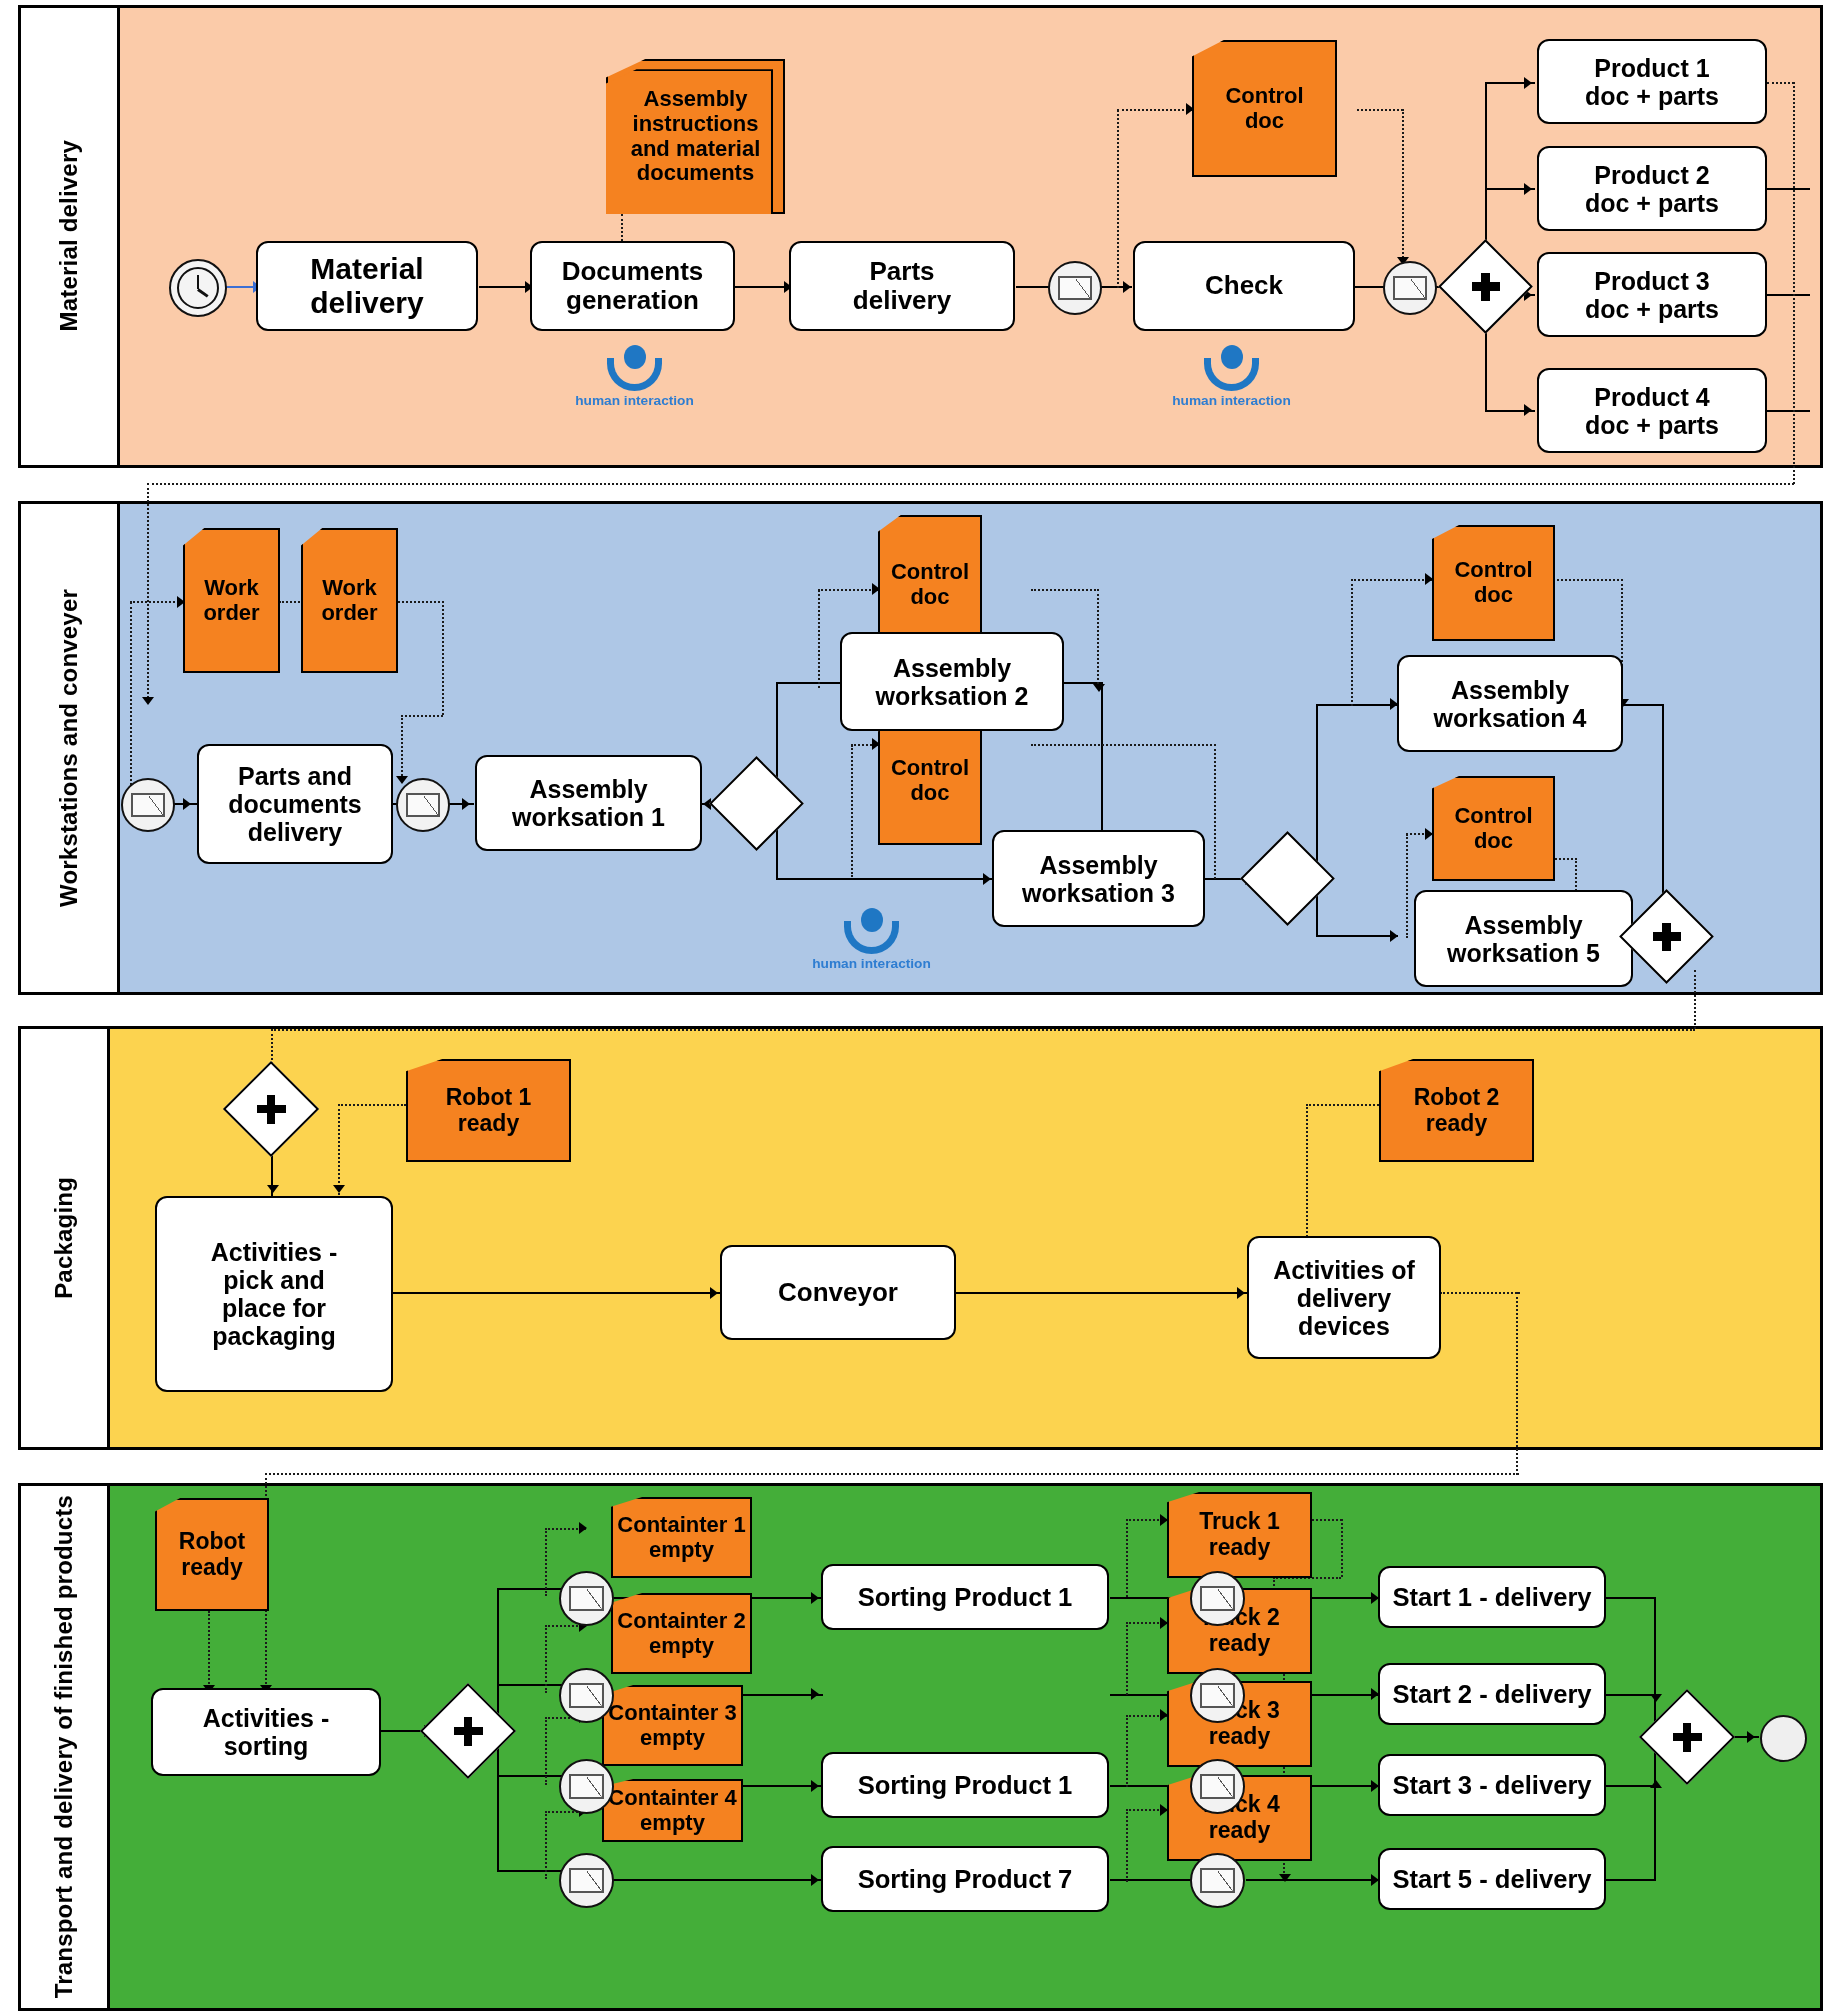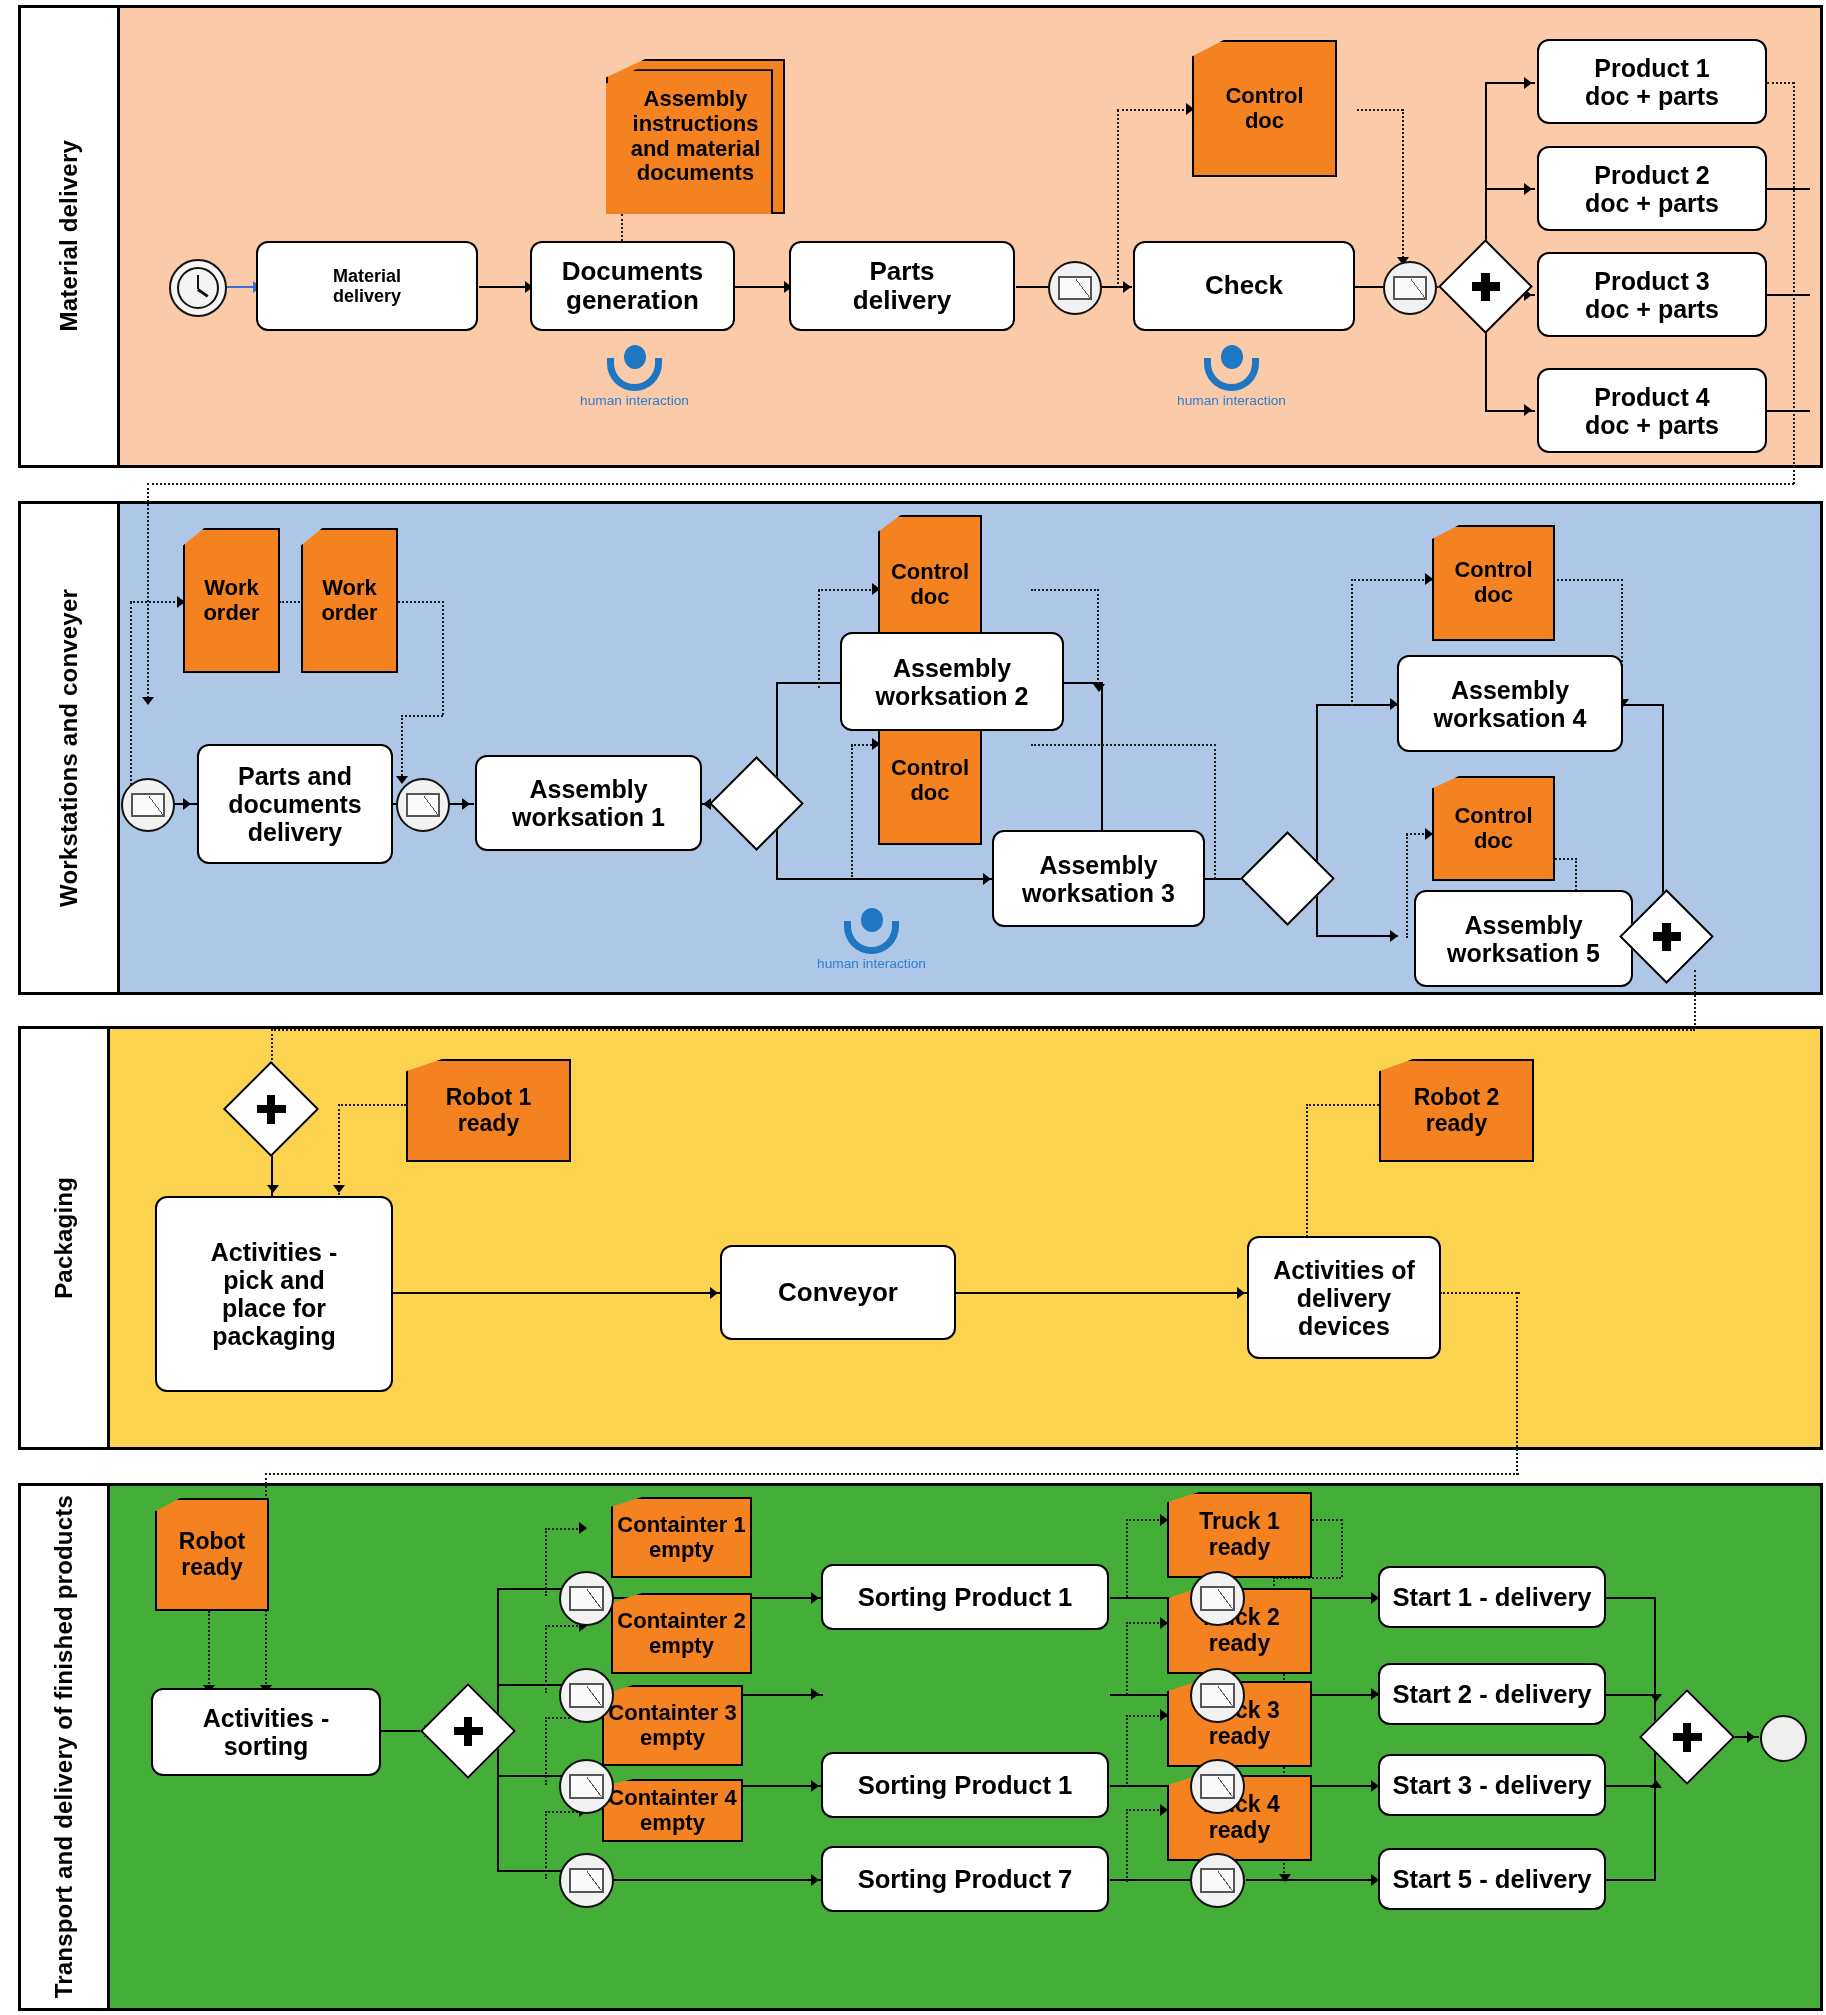--- a/index.html
+++ b/index.html
@@ -57,21 +57,21 @@
 
   
   .hi{position:absolute;z-index:12;display:flex;flex-direction:column;align-items:center;}
   .hi .fig{position:relative;}
   .hi .head{position:absolute;left:50%;transform:translateX(-50%);top:0;
     border-radius:50%;background:#1F77C4;}
   .hi .body{position:absolute;left:0;bottom:0;width:100%;
     border:7.3px solid #1F77C4;border-top:none;
     border-bottom-left-radius:456px;border-bottom-right-radius:456px;
     box-sizing:border-box;background:transparent;}
-  .hi .cap{color:#2E7DD1;font-weight:normal;white-space:nowrap;margin-top:1.8px;}
+  .hi .cap{color:#2E7DD1;font-weight:bold;white-space:nowrap;margin-top:1.8px;}
 
   
   .ln{position:absolute;z-index:5;}
   .hl{height:0;border-top:2.3px solid #000;}
   .vl{width:0;border-left:2.3px solid #000;}
   .hd{height:0;border-top:2.3px dotted #1a1a1a;}
   .vd{width:0;border-left:2.3px dotted #1a1a1a;}
   .ar{position:absolute;width:0;height:0;z-index:6;}
   .ar.r{border-top:6px solid transparent;border-bottom:6px solid transparent;border-left:8.7px solid #000;}
   .ar.l{border-top:6px solid transparent;border-bottom:6px solid transparent;border-right:8.7px solid #000;}
@@ -135,21 +135,21 @@
   <div class="ln vd" style="left:1793px;top:82px;height:402px;"></div>
   <div class="ln hd" style="left:147px;top:483px;width:1647px;"></div>
   <div class="ln vd" style="left:147px;top:483px;height:219px;"></div>
 
   <div class="ev timer" style="position:absolute;left:169px;top:259px;width:54px;height:54px;z-index:13;">
     <div class="inner"></div>
     <div class="h1" style="left:25.6px;top:13.7px;width:2.7px;height:14.6px;"></div>
     <div class="h2" style="left:26.5px;top:26.5px;width:12px;height:2.7px;transform:rotate(35deg);transform-origin:left center;"></div>
   </div>
 
-  <div class="node task" style="left:256px;top:241px;width:222px;height:90px;font-size:18px;">Material<br>delivery</div>
+  <div class="node task" style="left:256px;top:241px;width:222px;height:90px;font-size:30px;">Material<br>delivery</div>
 
   <div class="node task" style="left:530px;top:241px;width:205px;height:90px;font-size:26px;">Documents<br>generation</div>
 
   <div class="node task" style="left:789px;top:241px;width:226px;height:90px;font-size:26px;">Parts<br>delivery</div>
 
   <div class="node task" style="left:1133px;top:241px;width:222px;height:90px;font-size:26px;">Check</div>
 
   <div class="node doc stack" style="left:606px;top:59px;width:179px;height:155px;font-size:22px;">Assembly<br>instructions<br>and material<br>documents</div>
 
   <div class="node doc" style="left:1192px;top:40px;width:145px;height:137px;font-size:22px;">Control<br>doc</div>

